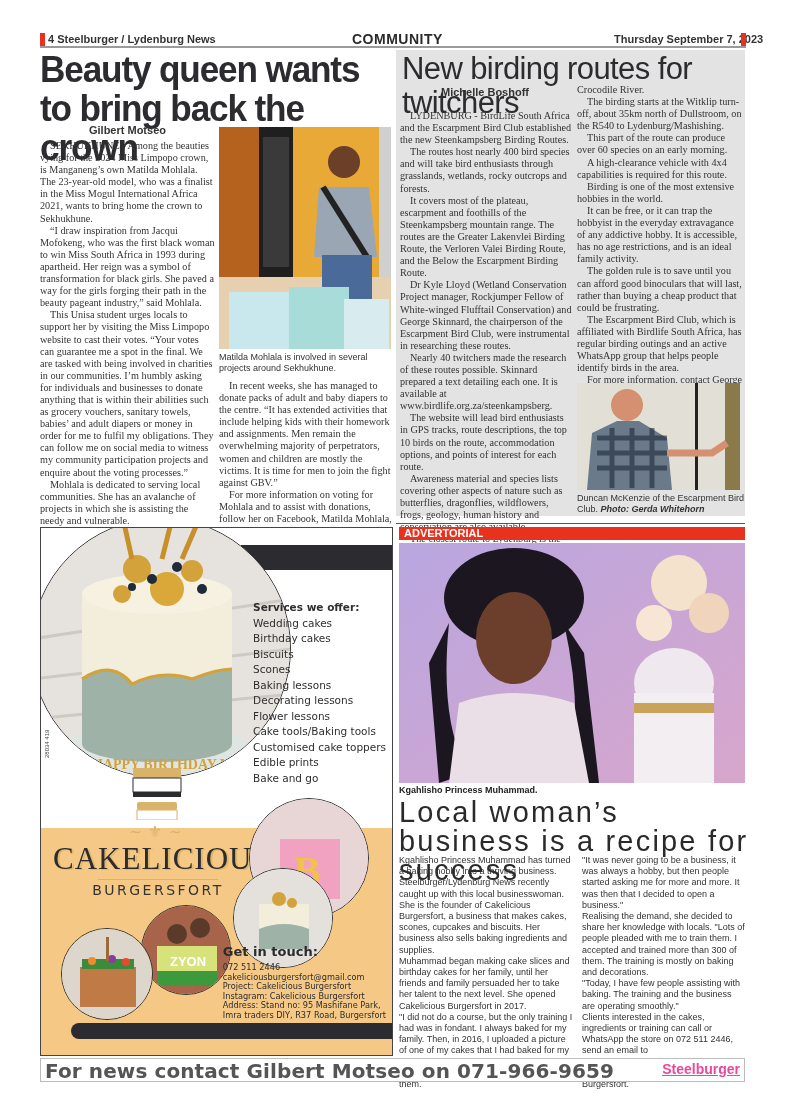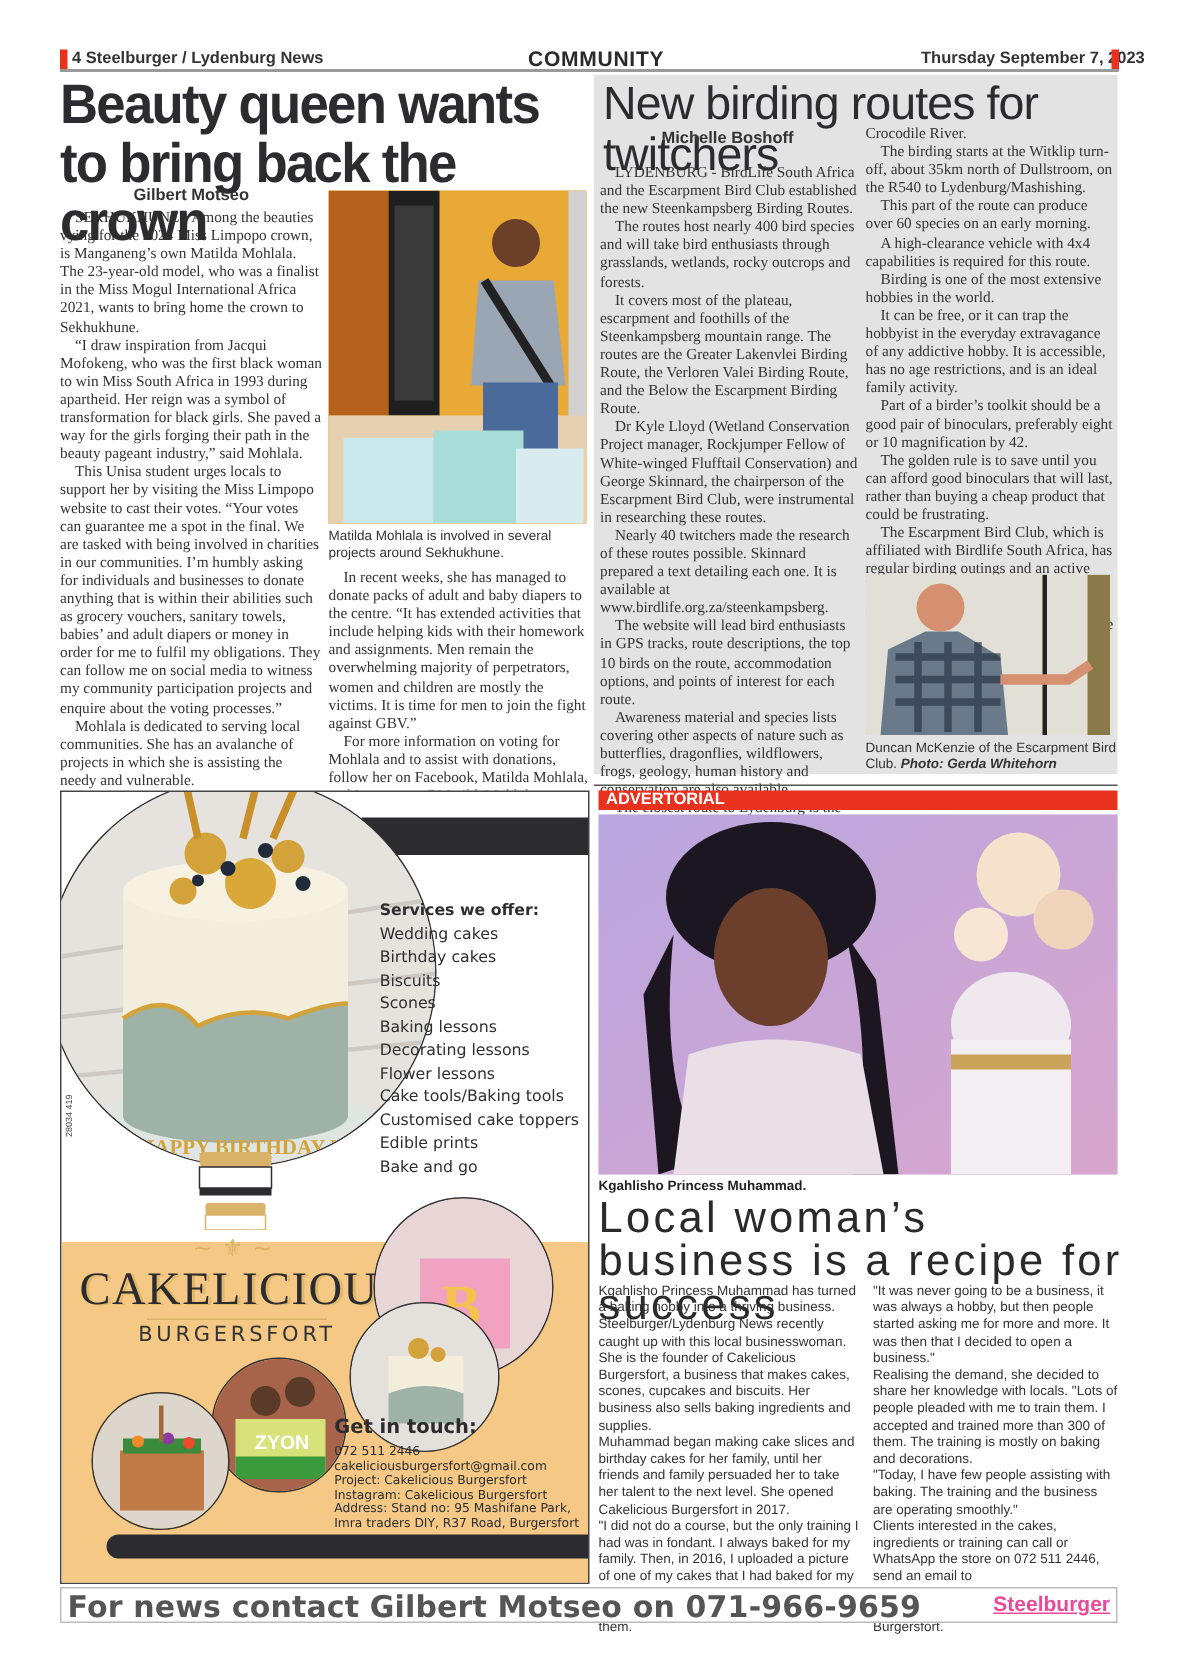--- a/index.html
+++ b/index.html
@@ -121,21 +121,20 @@
   <p>This embraces Langdraai, Kwena Dam and surrounding areas, the Badfontein farms, the Rustenburg farms, and Verlorenkloof Estate. These areas are made special by the presence of two river systems that flow through them and join at Kwena Dam to become the</p>
 </div>
 
 <div class="abs col-text" style="left:577px;top:84px;width:166px;">
   <p style="text-indent:0">Crocodile River.</p>
   <p>The birding starts at the Witklip turn-off, about 35km north of Dullstroom, on the R540 to Lydenburg/Mashishing.</p>
   <p>This part of the route can produce over 60 species on an early morning.</p>
   <p>A high-clearance vehicle with 4x4 capabilities is required for this route.</p>
   <p>Birding is one of the most extensive hobbies in the world.</p>
   <p>It can be free, or it can trap the hobbyist in the everyday extravagance of any addictive hobby. It is accessible, has no age restrictions, and is an ideal family activity.</p>
-  <p>Part of a birder’s toolkit should be a good pair of binoculars, preferably eight or 10 magnification by 42.</p>
   <p>The golden rule is to save until you can afford good binoculars that will last, rather than buying a cheap product that could be frustrating.</p>
   <p>The Escarpment Bird Club, which is affiliated with Birdlife South Africa, has regular birding outings and an active WhatsApp group that helps people identify birds in the area.</p>
   <p>For more information, contact George Skinner at georges@shopz-group.co.za or on 082 600 5962.</p>
 </div>
 
 <div class="abs photo2">
   <svg width="163" height="107" viewBox="0 0 163 107">
     <rect width="163" height="107" fill="#e2e0d6"></rect>
     <rect x="118" y="0" width="3" height="107" fill="#222"></rect>
     <rect x="148" y="0" width="15" height="107" fill="#8a7a4a"></rect>

